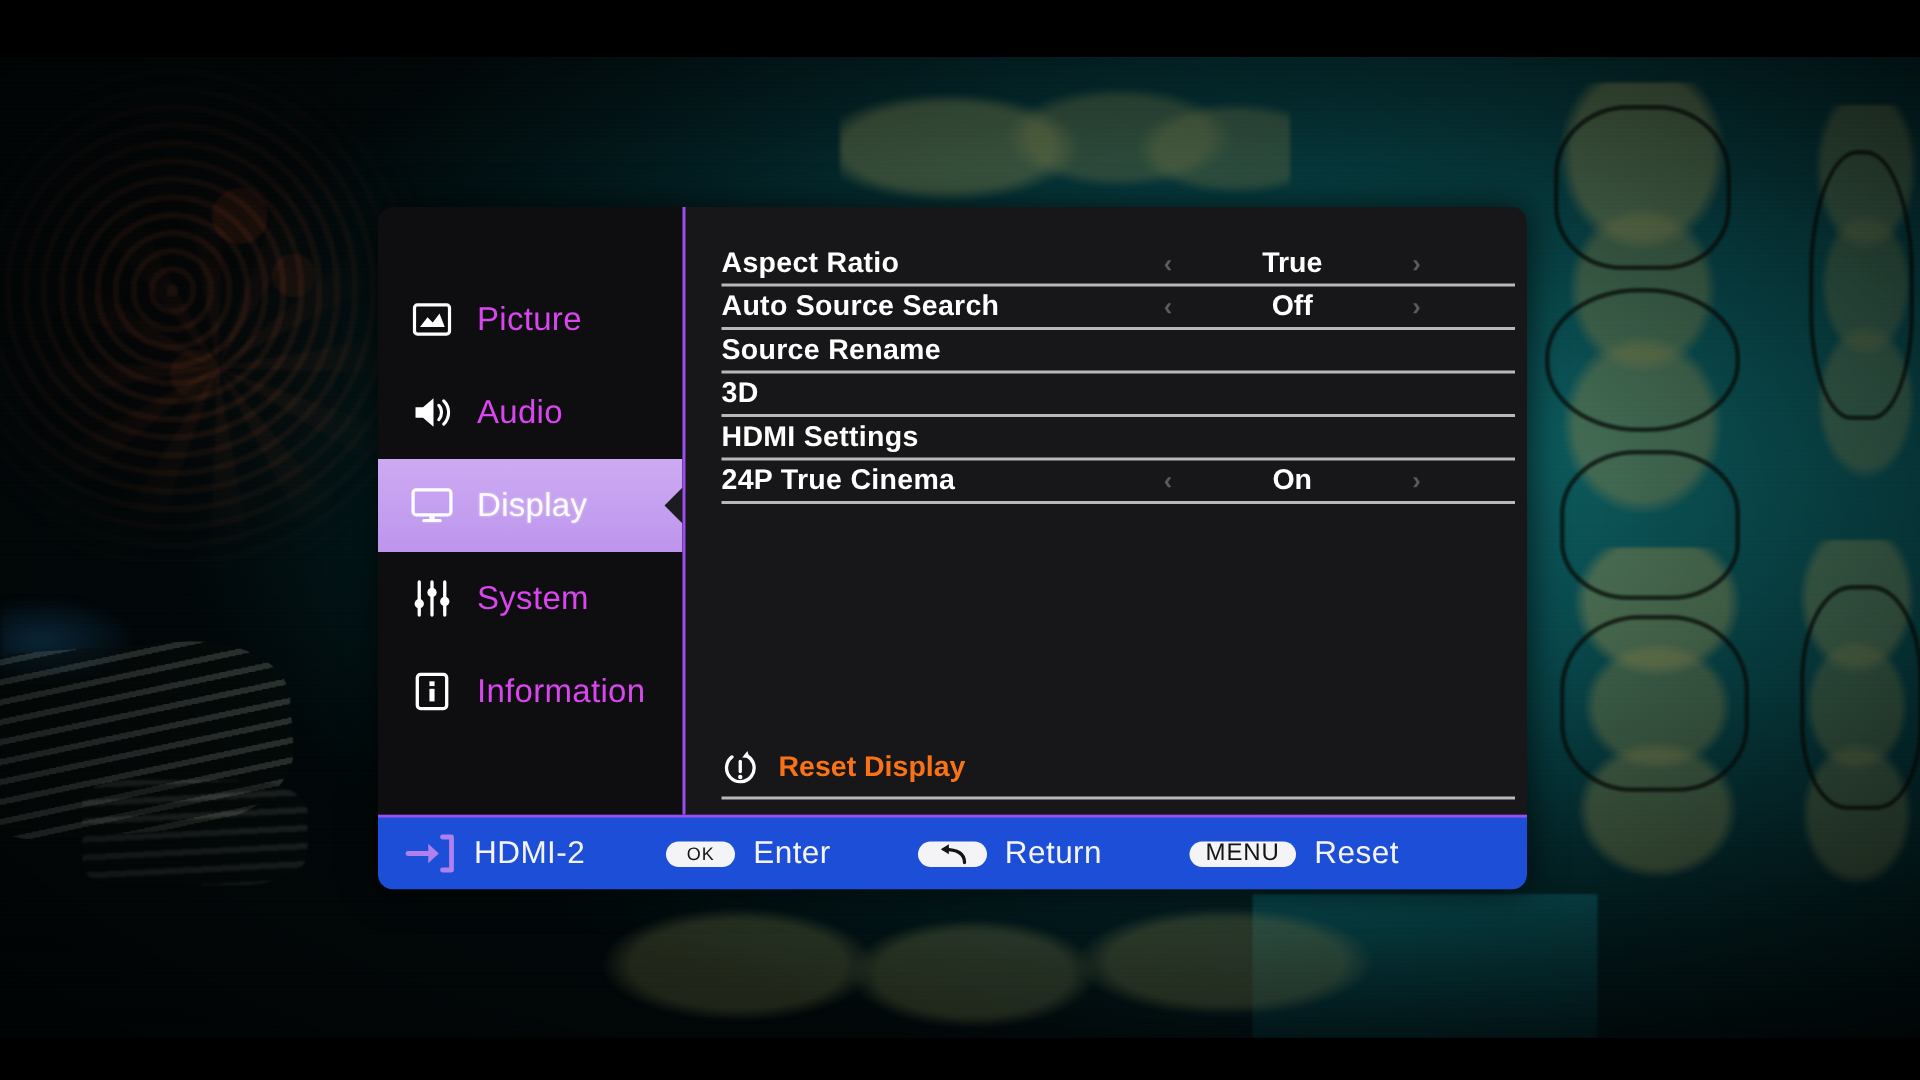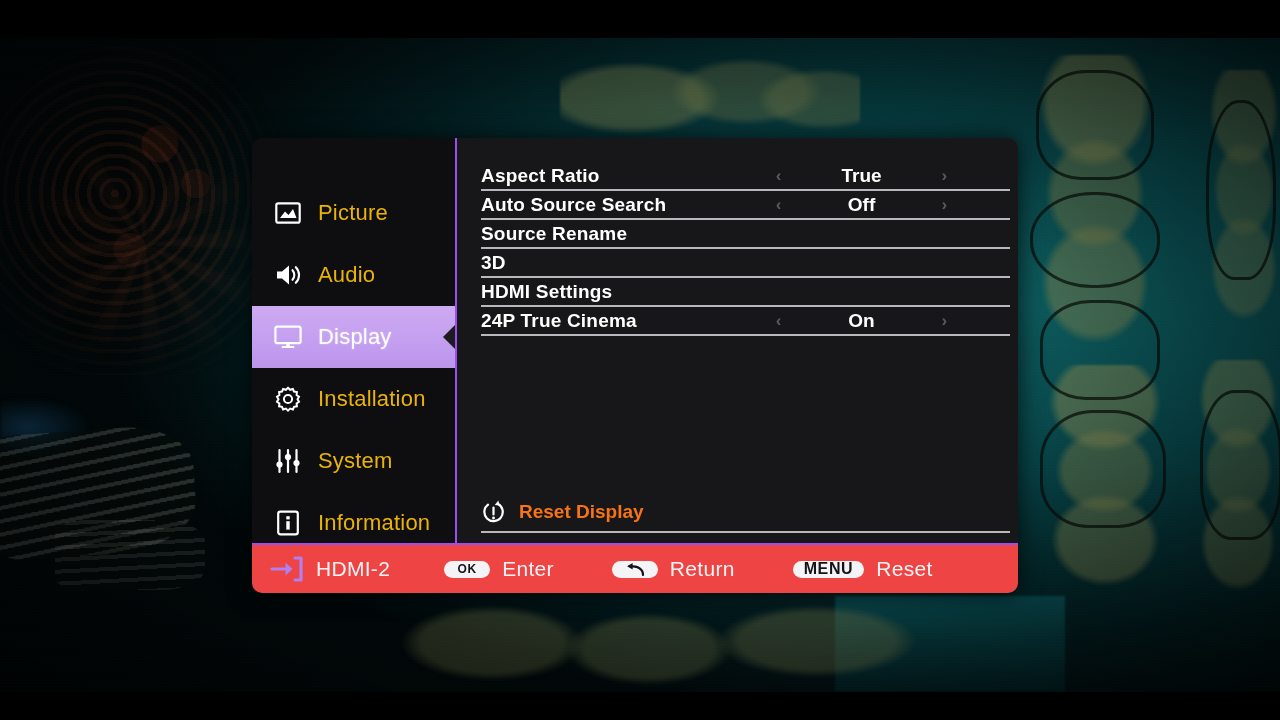--- a/index.html
+++ b/index.html
@@ -124,21 +124,21 @@
   .osd-body { display:flex; flex:1; min-height:0; }
 
   
   .sidebar {
     width:203px; background:#0e0e10; flex-shrink:0;
     padding-top:44px; position:relative;
   }
   .nav-item {
     display:flex; align-items:center; gap:16px;
     height:62px; padding-left:22px; position:relative;
-    color:#eab308; font-size:22px; letter-spacing:.2px;
+    color:#d946ef; font-size:22px; letter-spacing:.2px;
   }
   .nav-item .nav-icon {
     width:28px; height:28px; flex-shrink:0;
     display:flex; align-items:center; justify-content:center;
   }
   .nav-item.active {
     background:linear-gradient(180deg,#cdaaf2 0%, #c49ff0 55%, #bd95ec 100%);
     color:#ffffff;
   }
   .nav-item.active .nav-label { color:#fdfdff; text-shadow:0 0 2px rgba(255,255,255,.5); }
@@ -177,31 +177,31 @@
   }
   .spacer { flex:1; }
   .reset-row {
     display:flex; align-items:center; gap:13px;
     height:40px; border-bottom:2px solid #b9b9bd; margin-bottom:10px;
   }
   .reset-label { color:#f97316; font-size:19px; font-weight:bold; }
 
   
   .osd-footer {
-    height:50px; background:#ef4444; display:flex; align-items:center;
+    height:50px; background:#1d4ed8; display:flex; align-items:center;
     border-top:2px solid #9b4ded;
     padding-left:18px; gap:0;
   }
   .foot-group { display:flex; align-items:center; gap:12px; }
   .foot-text { color:#f4f4f6; font-size:21px; letter-spacing:.3px; }
   .pill {
     background:#f4f4f6; color:#141418; border-radius:999px;
     height:17px; min-width:46px; padding:0 11px;
     display:flex; align-items:center; justify-content:center;
-    font-size:12px; font-weight:bold; letter-spacing:.6px;
+    font-size:12px; font-weight:normal; letter-spacing:.6px;
   }
   .pill.wide { min-width:58px; font-size:16px; }
   .pill.icon-pill { padding:0 12px; }
   .gap-a { width:54px; } .gap-b { width:58px; } .gap-c { width:58px; }
 
   svg { display:block; }
 </style>
 </head>
 <body>
 
@@ -263,29 +263,20 @@
             <svg width="28" height="24" viewBox="0 0 28 24">
               <rect x="1.4" y="1.6" width="25.2" height="16.6" rx="2" fill="none" stroke="#fff" stroke-width="2.2"></rect>
               <rect x="12.2" y="18.2" width="3.6" height="3.2" fill="#fff"></rect>
               <rect x="7.5" y="21" width="13" height="2.1" rx="1" fill="#fff"></rect>
             </svg>
           </span>
           <span class="nav-label">Display</span>
           <span class="nav-notch"></span>
         </div>
 
-        <div class="nav-item">
-          <span class="nav-icon">
-            <svg width="26" height="26" viewBox="0 0 26 26">
-              <path d="M13 1.8 l2.1 2.0 2.8 -0.9 1.1 2.7 2.9 0.5 -0.3 2.9 2.4 1.7 -1.5 2.5 1.5 2.5 -2.4 1.7 0.3 2.9 -2.9 0.5 -1.1 2.7 -2.8 -0.9 -2.1 2.0 -2.1 -2.0 -2.8 0.9 -1.1 -2.7 -2.9 -0.5 0.3 -2.9 -2.4 -1.7 1.5 -2.5 -1.5 -2.5 2.4 -1.7 -0.3 -2.9 2.9 -0.5 1.1 -2.7 2.8 0.9 Z" fill="none" stroke="#fff" stroke-width="2"></path>
-              <circle cx="13" cy="13" r="4.1" fill="none" stroke="#fff" stroke-width="2"></circle>
-            </svg>
-          </span>
-          <span class="nav-label">Installation</span>
-        </div>
 
         <div class="nav-item">
           <span class="nav-icon">
             <svg width="26" height="26" viewBox="0 0 26 26">
               <line x1="4.5" y1="2" x2="4.5" y2="24" stroke="#fff" stroke-width="2.2" stroke-linecap="round"></line>
               <line x1="13" y1="2" x2="13" y2="24" stroke="#fff" stroke-width="2.2" stroke-linecap="round"></line>
               <line x1="21.5" y1="2" x2="21.5" y2="24" stroke="#fff" stroke-width="2.2" stroke-linecap="round"></line>
               <circle cx="4.5" cy="16.5" r="3.1" fill="#fff"></circle>
               <circle cx="13" cy="9" r="3.1" fill="#fff"></circle>
               <circle cx="21.5" cy="15" r="3.1" fill="#fff"></circle>

